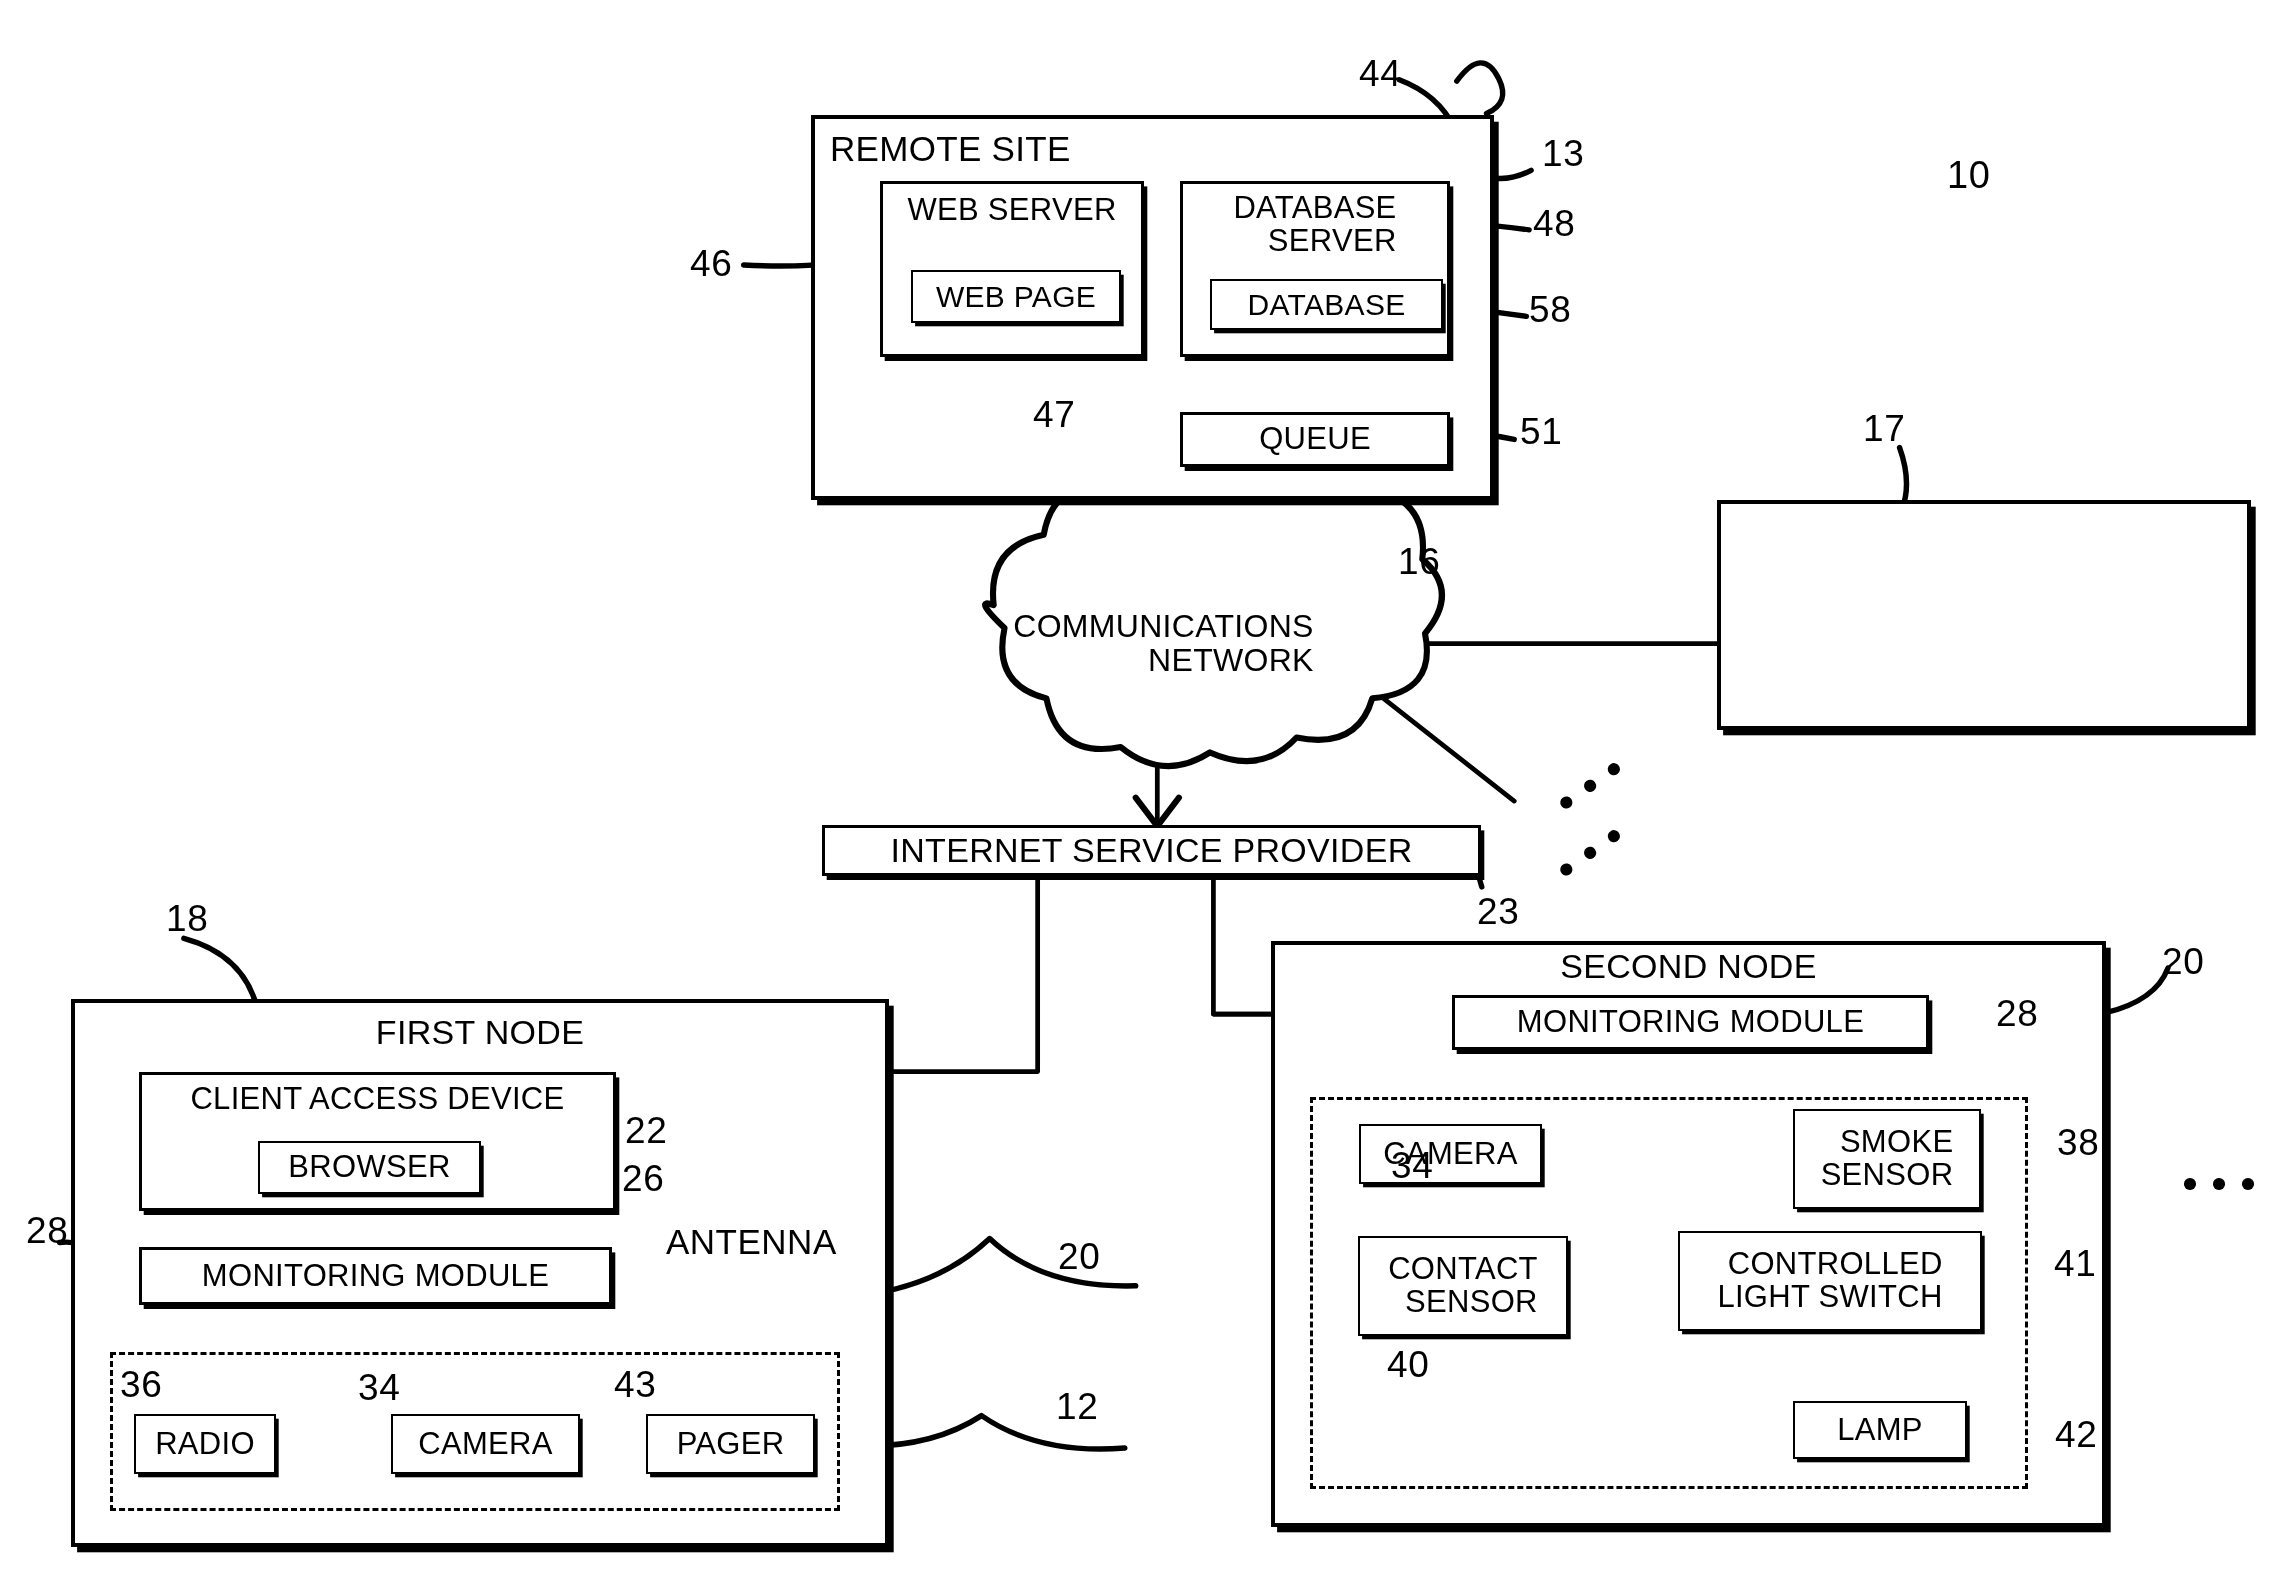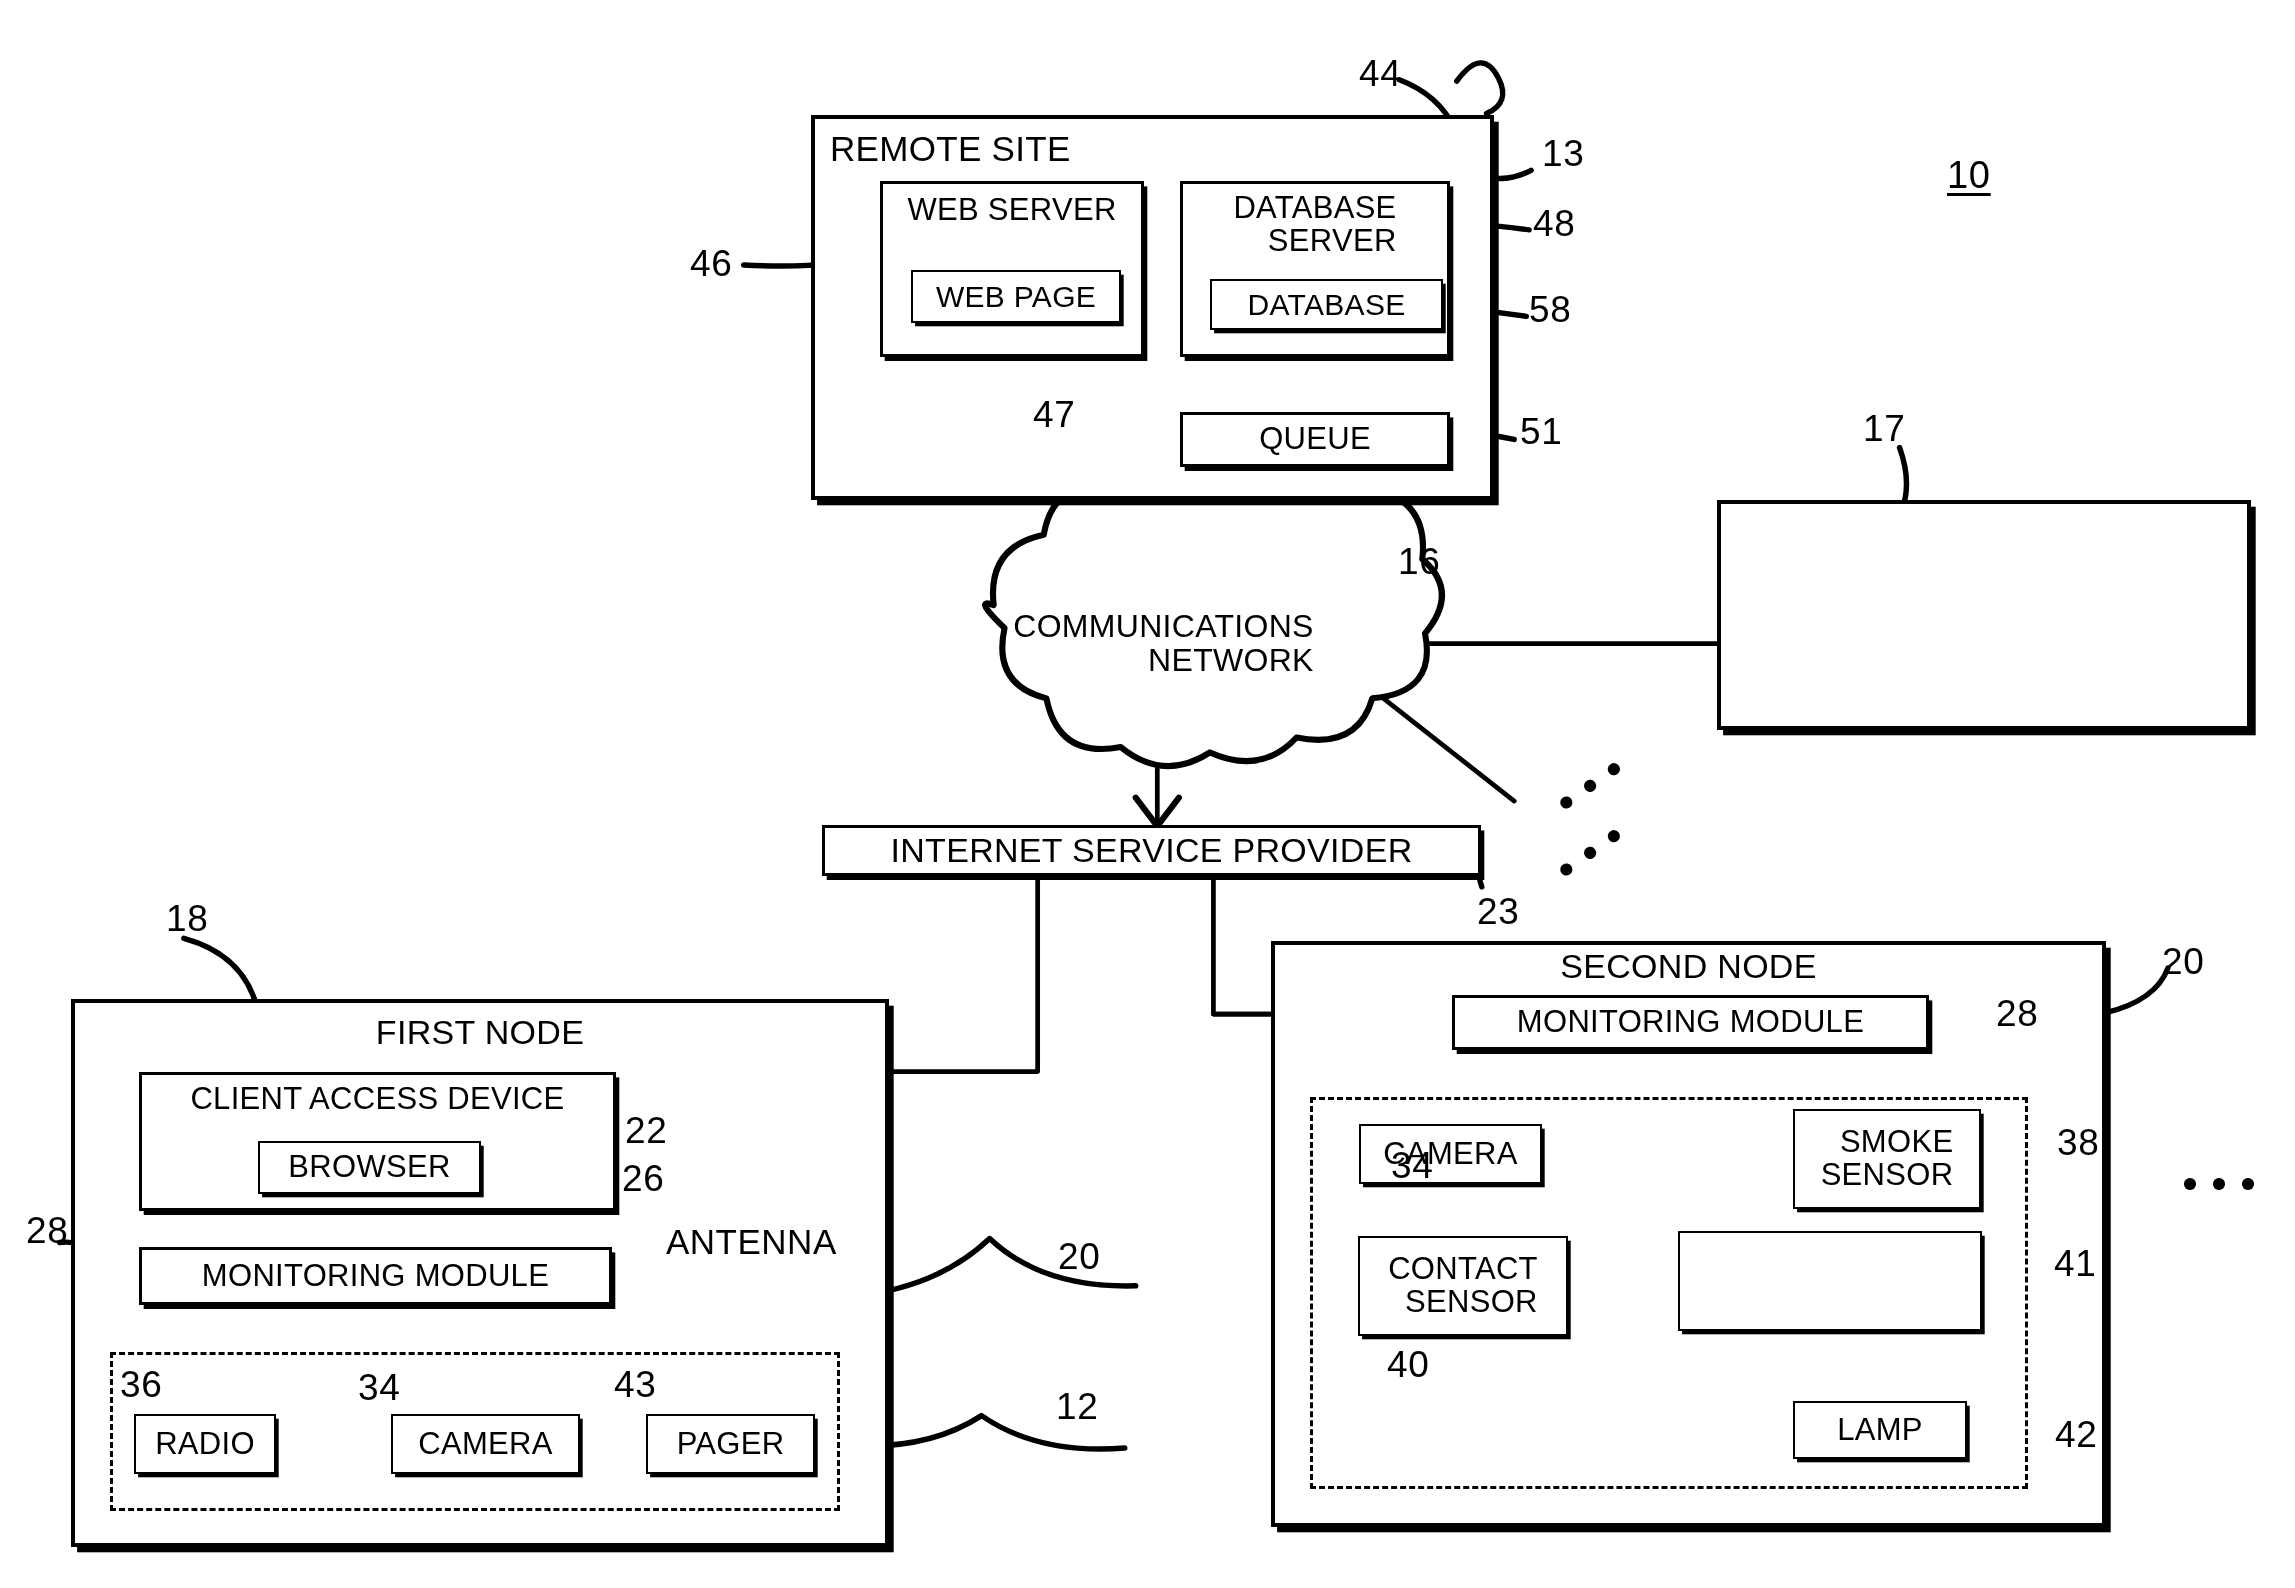--- a/index.html
+++ b/index.html
@@ -45,21 +45,20 @@
   }
   .numlabel{
     position:absolute;
     font-size:37px;
     letter-spacing:0.7px;
     white-space:nowrap;
   }
   .figlabel{
     position:absolute;
     font-size:38px;
-    text-decoration:underline;
     text-underline-offset:5.4px;
     text-decoration-thickness:3.4px;
     letter-spacing:0.7px;
   }
   .plaintext{
     position:absolute;
     font-size:38px;
     letter-spacing:0.5px;
     white-space:nowrap;
   }
@@ -287,20 +286,22 @@
   <div class="boxlabel" style="left:1358px;top:1236px;width:210px;height:100px;font-size:31px;">CONTACT
 SENSOR</div>
   <div class="numlabel" style="left:1387px;top:1344px;">40</div>
 
   <div class="box thin" style="left:1793px;top:1109px;width:188px;height:100px;"></div>
   <div class="boxlabel" style="left:1793px;top:1109px;width:188px;height:100px;font-size:31px;">SMOKE
 SENSOR</div>
   <div class="numlabel" style="left:2057px;top:1122px;">38</div>
 
   <div class="box thin" style="left:1678px;top:1231px;width:304px;height:100px;"></div>
+  <div class="boxlabel" style="left:1678px;top:1231px;width:304px;height:100px;font-size:31px;">CONTROLLED
+LIGHT SWITCH</div>
   <div class="numlabel" style="left:2054px;top:1243px;">41</div>
 
   <div class="box thin" style="left:1793px;top:1401px;width:174px;height:58px;"></div>
   <div class="boxlabel" style="left:1793px;top:1401px;width:174px;height:58px;font-size:31px;">LAMP</div>
   <div class="numlabel" style="left:2055px;top:1414px;">42</div>
 
   <div class="dots diag" style="left:1555px;top:780px;transform:rotate(-35deg);">
     <i></i>
       <i></i>
       <i></i>

